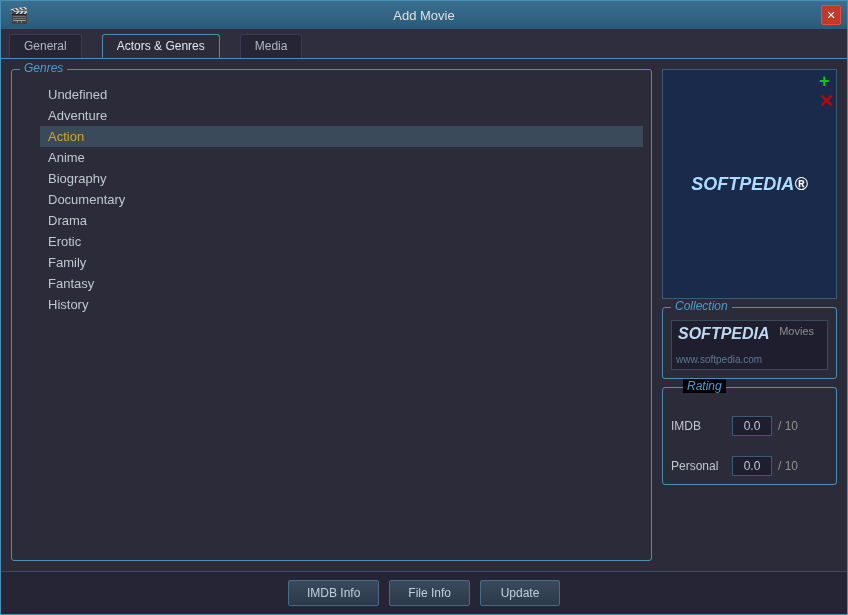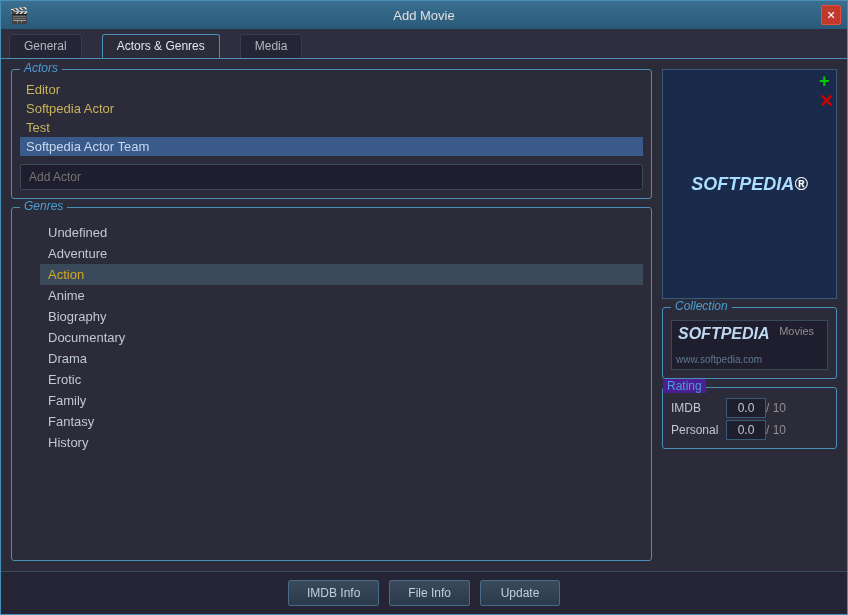--- a/index.html
+++ b/index.html
@@ -320,31 +320,33 @@
       border: 1px solid #4a8fb5;
       border-radius: 3px;
       padding: 8px;
       position: relative;
       flex-shrink: 0;
     }
 
     .rating-label {
       position: absolute;
       top: -9px;
-      left: 0;
-      background: #4c1d95;
+      left: 20px;
+      background: #000000;
       color: #4a9fd5;
       padding: 0 4px;
       font-size: 12px;
+      font-style: italic;
     }
 
     .rating-row {
       display: flex;
       align-items: center;
-      margin-top: 2px;
+      margin-top: 20px;
+      gap: 6px;
     }
 
     .rating-name {
       color: #c0c8d0;
       font-size: 12px;
       width: 55px;
     }
 
     .rating-input {
       width: 40px;
@@ -397,30 +399,20 @@
   <div class="tabs-bar">
     <div class="tab">General</div>
     <div class="tab active">Actors &amp; Genres</div>
     <div class="tab">Media</div>
   </div>
 
   <div class="content-area">
 
     <div class="left-panel">
 
-      <div class="section actors-section">
-        <span class="section-label">Actors</span>
-        <ul class="actor-list">
-          <li class="actor-item normal">Editor</li>
-          <li class="actor-item normal">Softpedia Actor</li>
-          <li class="actor-item normal">Test</li>
-          <li class="actor-item selected">Softpedia Actor Team</li>
-        </ul>
-        <input class="add-actor-input" type="text" placeholder="Add Actor" style="">
-      </div>
 
       <div class="section genres-section">
         <span class="section-label">Genres</span>
         <div class="genres-list-container">
           <div class="genres-scroll">
             <div class="genre-item">Undefined</div>
             <div class="genre-item">Adventure</div>
             <div class="genre-item selected">Action</div>
             <div class="genre-item">Anime</div>
             <div class="genre-item">Biography</div>

